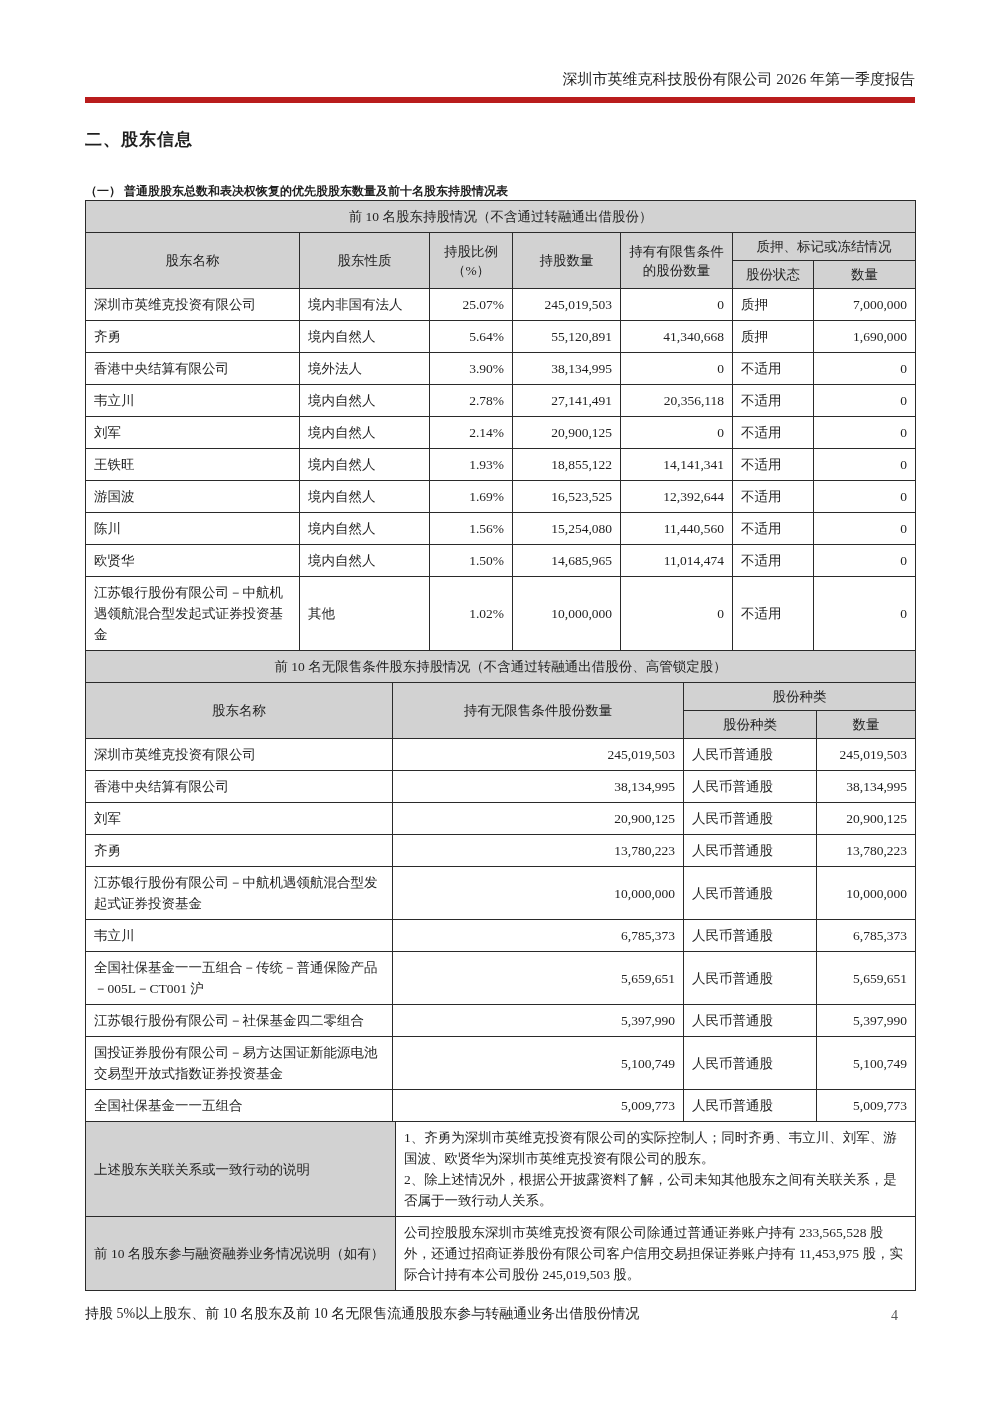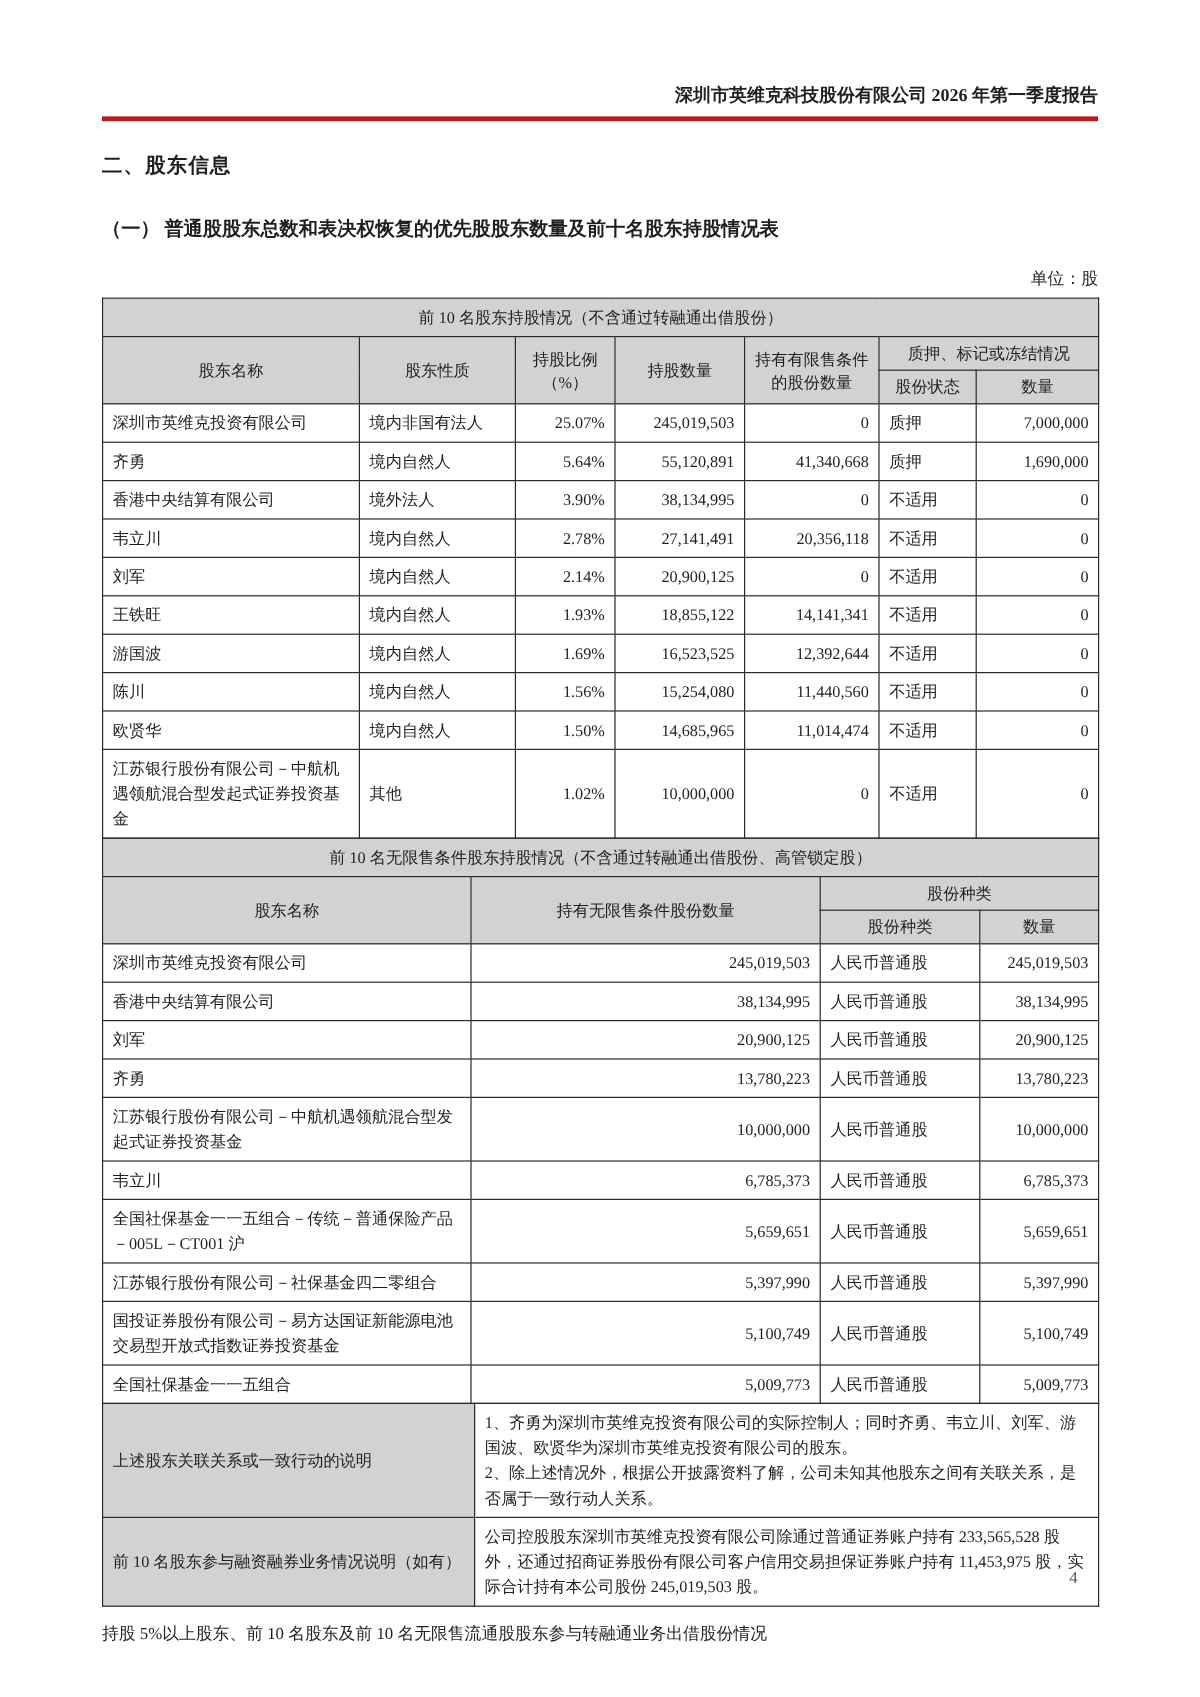--- a/index.html
+++ b/index.html
@@ -12,32 +12,32 @@
     color:#1f1f1f;
     font-family:"Liberation Serif","DejaVu Serif",serif;
     overflow:hidden;
   }
   .content { margin:0 85px; width:830px; }
   .doc-header {
     padding-top:70px;
     padding-bottom:8px;
     text-align:right;
     font-size:15px;
-    font-weight:bold;
-    border-bottom:4px solid #b91c1c;
+    font-weight:normal;
+    border-bottom:6px solid #b91c1c;
   }
   .section-title {
     margin-top:25px;
     font-size:17px;
     font-weight:bold;
     letter-spacing:1px;
   }
   .subsection-title {
     margin-top:32px;
-    font-size:16px;
+    font-size:12px;
     font-weight:bold;
   }
   .unit-label {
     margin-top:22px;
     margin-bottom:6px;
     text-align:right;
     font-size:14px;
   }
   table {
     width:830px;
@@ -79,21 +79,20 @@
   <div class="content">
 
     <div class="doc-header">
       <span>深圳市英维克科技股份有限公司 2026 年第一季度报告</span>
     </div>
 
     <div class="section-title">二、股东信息</div>
 
     <div class="subsection-title">（一）  普通股股东总数和表决权恢复的优先股股东数量及前十名股东持股情况表</div>
 
-    <div class="unit-label">单位：股</div>
 
 
     <table>
       <colgroup>
           <col style="width:214px">
           <col style="width:130px">
           <col style="width:83px">
           <col style="width:108px">
           <col style="width:112px">
           <col style="width:81px">

